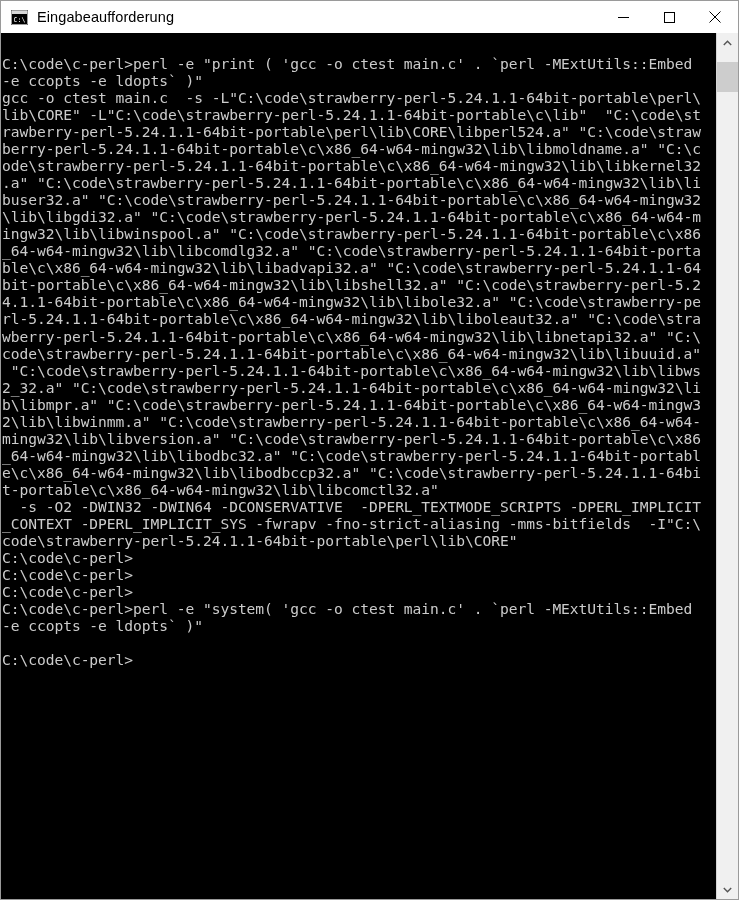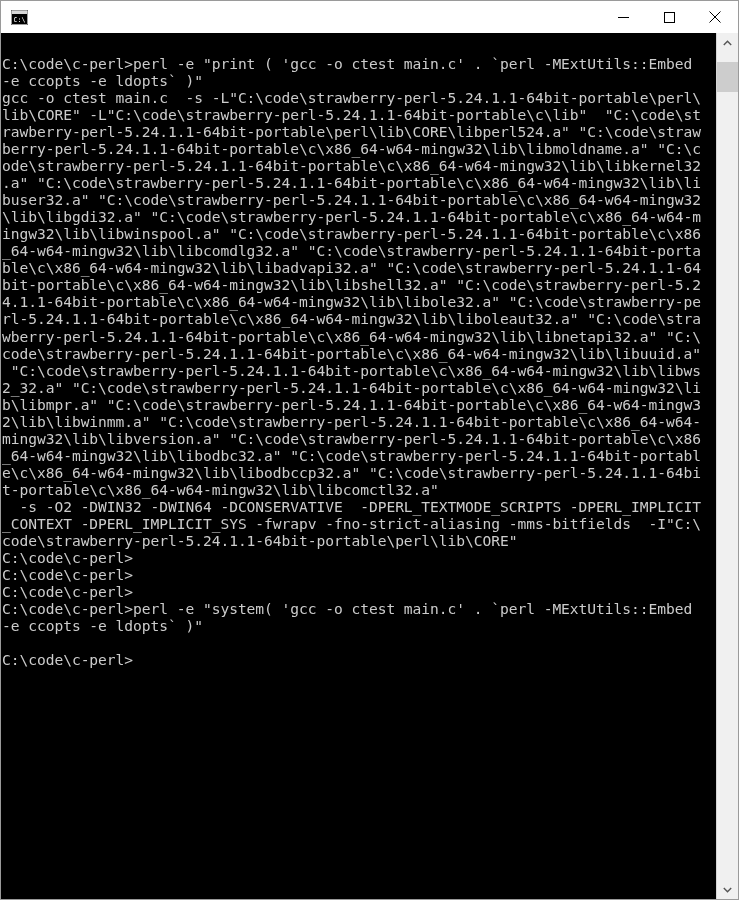--- a/index.html
+++ b/index.html
@@ -152,20 +152,21 @@
 
     <span class="title-icon">
       <svg width="17" height="15" viewBox="0 0 17 15" xmlns="http://www.w3.org/2000/svg">
         <rect x="0" y="0" width="17" height="15" fill="#ffffff" stroke="#3a3a3a" stroke-width="1"></rect>
         <rect x="1" y="1" width="15" height="3" fill="#d8d8d8"></rect>
         <rect x="1" y="4" width="15" height="10" fill="#000000"></rect>
         <text x="2.5" y="11.7" font-family="DejaVu Sans Mono, monospace" font-size="6.6" fill="#ffffff">C:\</text>
       </svg>
     </span>
 
+    <span class="title-text">Eingabeaufforderung</span>
 
     <div class="caption-buttons">
 
       <button class="cap-btn">
         <svg width="11" height="11" viewBox="0 0 11 11" xmlns="http://www.w3.org/2000/svg">
           <line x1="0" y1="5.5" x2="11" y2="5.5" stroke="#000000" stroke-width="1"></line>
         </svg>
       </button>
 
       <button class="cap-btn">

